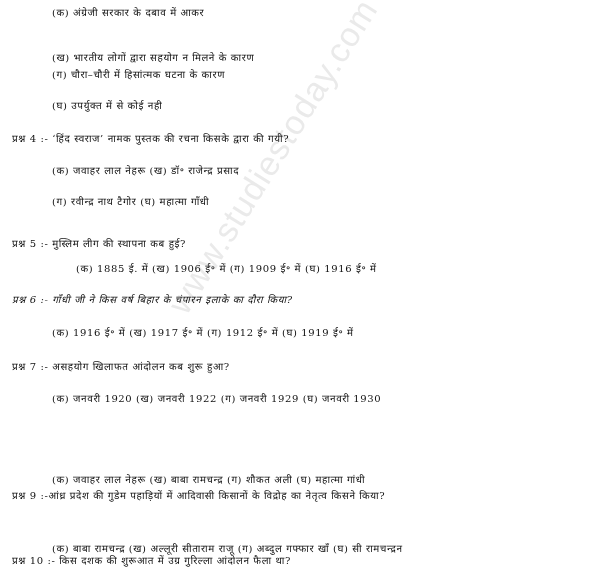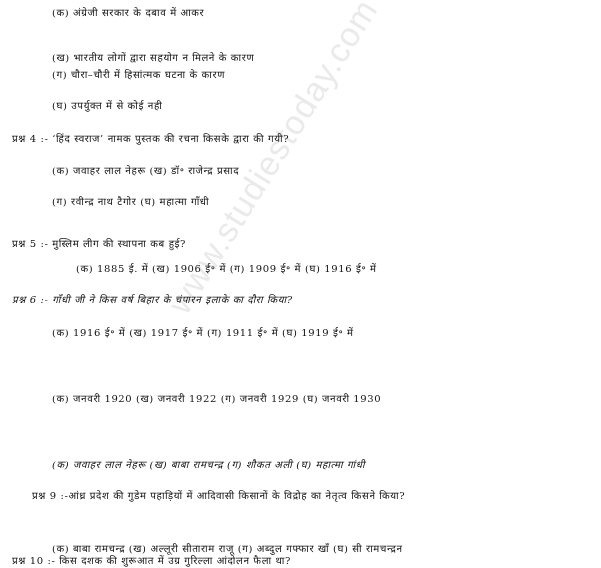--- a/index.html
+++ b/index.html
@@ -56,23 +56,24 @@
   <div class="line opt" style="top:96px;">(घ) उपर्युक्त में से कोई नही</div>
 
   <div class="line q" style="top:129px;">प्रश्न 4 :- ‘हिंद स्वराज’ नामक पुस्तक की रचना किसके द्वारा की गयी?</div>
   <div class="line opt" style="top:161px;">(क) जवाहर लाल नेहरू (ख) डॉ॰ राजेन्द्र प्रसाद</div>
   <div class="line opt" style="top:192px;">(ग) रवीन्द्र नाथ टैगोर (घ) महात्मा गाँधी</div>
 
   <div class="line q" style="top:234px;">प्रश्न 5 :- मुस्लिम लीग की स्थापना कब हुई?</div>
   <div class="line opt" style="top:259px;margin-left:24px;">(क) 1885 ई. में (ख) 1906 ई॰ में (ग) 1909 ई॰ में  (घ) 1916 ई॰ में</div>
 
   <div class="line q" style="top:290px;font-style:italic;">प्रश्न 6 :- गाँधी जी ने किस वर्ष बिहार के चंपारन इलाके का दौरा किया?</div>
-  <div class="line opt" style="top:323px;">(क) 1916 ई॰ में (ख) 1917 ई॰ में (ग) 1911 ई॰ में (घ) 1919 ई॰ में</div>
+  <div class="line opt" style="top:323px;">(क) 1916 ई॰ में (ख) 1917 ई॰ में (ग) 1912 ई॰ में (घ) 1919 ई॰ में</div>
 
+  <div class="line q" style="top:357px;">प्रश्न 7 :- असहयोग खिलाफत आंदोलन कब शुरू हुआ?</div>
   <div class="line opt" style="top:389px;">(क) जनवरी 1920 (ख) जनवरी 1922 (ग) जनवरी 1929 (घ) जनवरी 1930</div>
 
-  <div class="line opt" style="top:455px;font-style:italic;">(क) जवाहर लाल नेहरू (ख) बाबा रामचन्द्र (ग) शौकत अली (घ) महात्मा गांधी</div>
+  <div class="line opt" style="top:470px;">(क) जवाहर लाल नेहरू (ख) बाबा रामचन्द्र (ग) शौकत अली (घ) महात्मा गांधी</div>
 
-  <div class="line q" style="top:486px;margin-left:20px;">प्रश्न 9 :-आंध्र प्रदेश की गुडेम पहाड़ियों में आदिवासी किसानों के विद्रोह का नेतृत्व किसने किया?</div>
+  <div class="line q" style="top:486px;">प्रश्न 9 :-आंध्र प्रदेश की गुडेम पहाड़ियों में आदिवासी किसानों के विद्रोह का नेतृत्व किसने किया?</div>
   <div class="line opt" style="top:519px;margin-top:20px;">(क) बाबा रामचन्द्र (ख) अल्लूरी सीताराम राजू (ग) अब्दुल गफ्फार खाँ (घ) सी रामचन्द्रन</div>
 
   <div class="line q" style="top:551px;">प्रश्न 10 :- किस दशक की शुरूआत में उग्र गुरिल्ला आंदोलन फैला था?</div>
 </div>
 
 </body></html>

